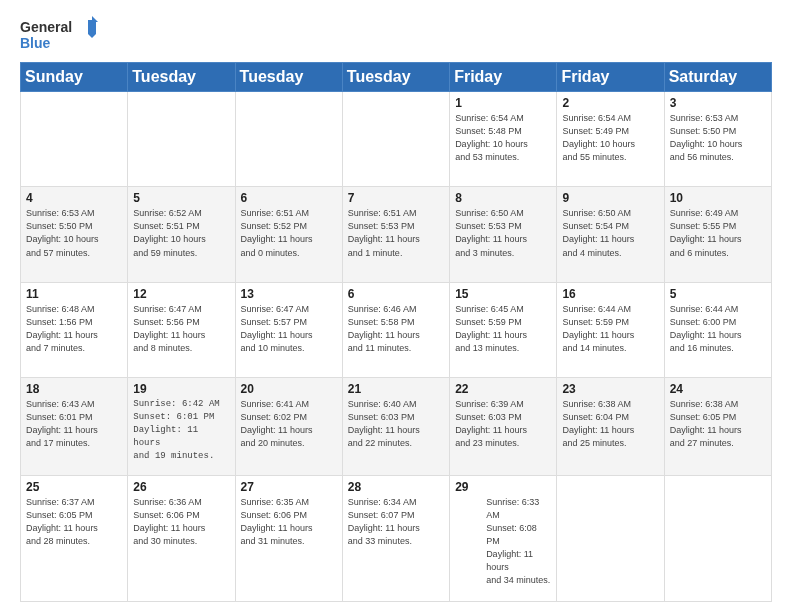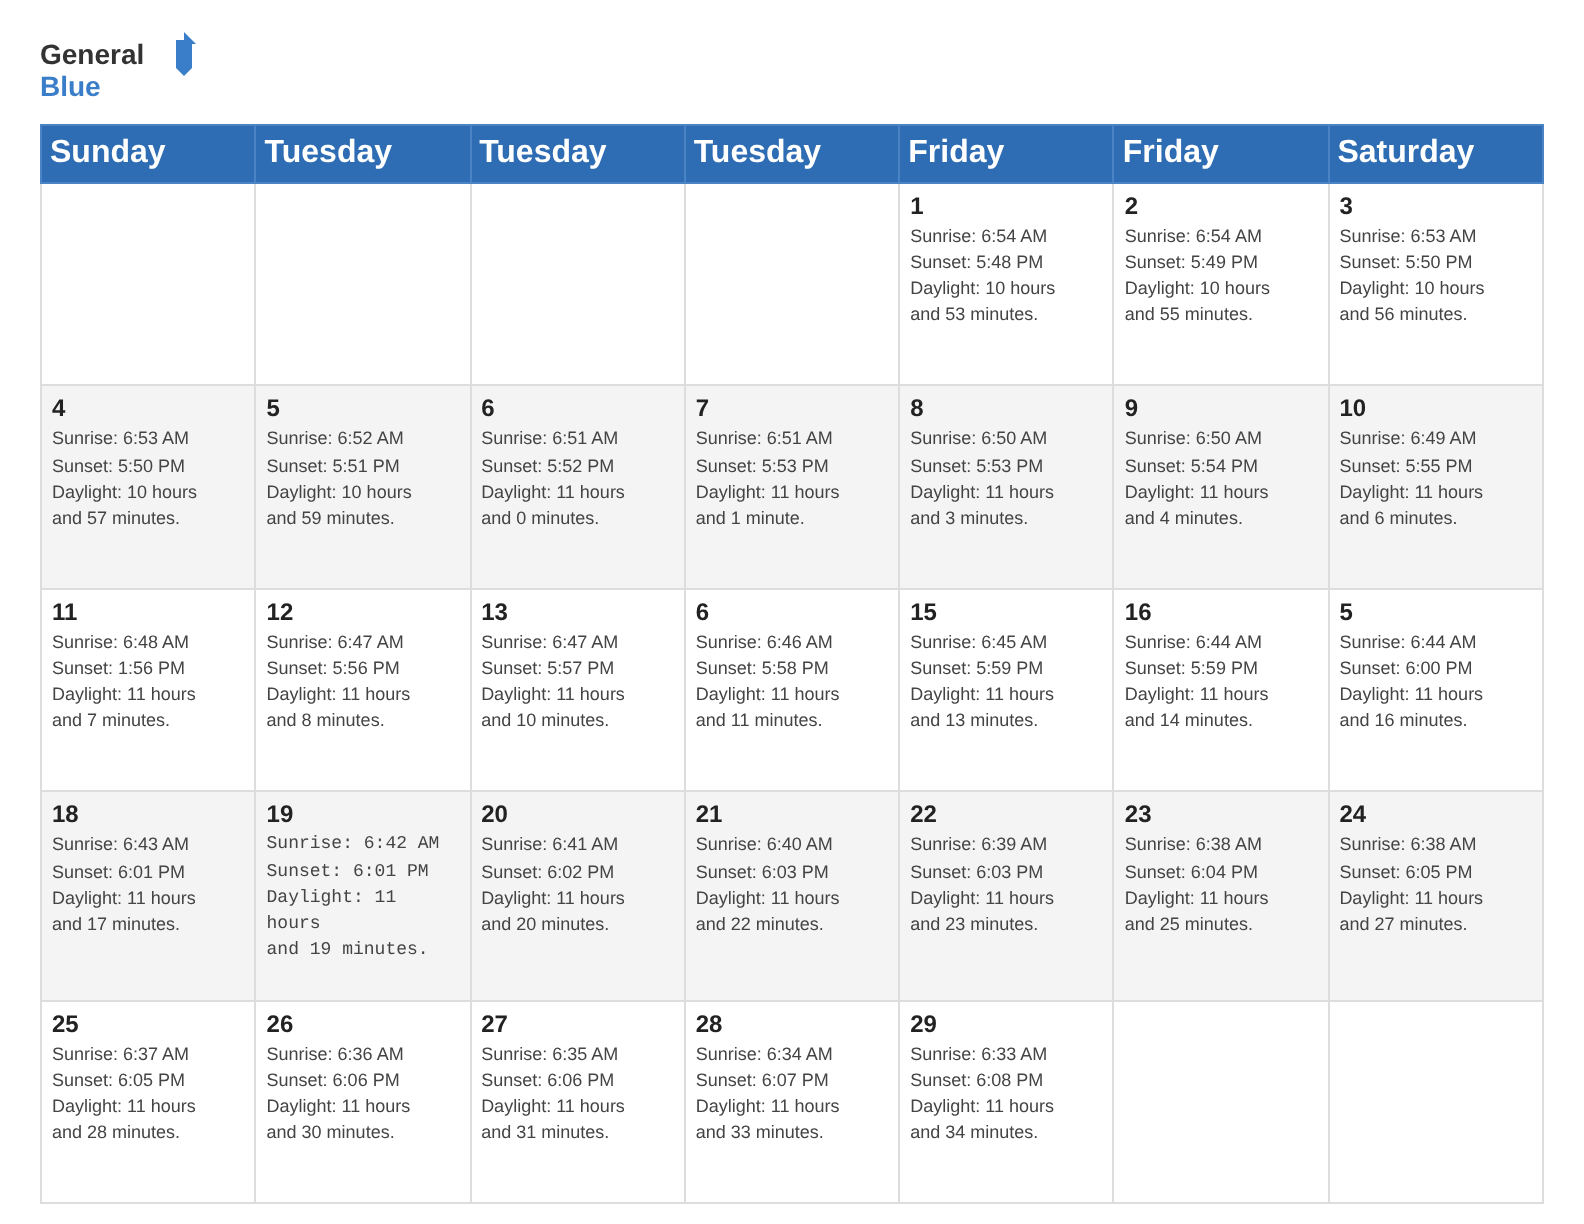--- a/index.html
+++ b/index.html
@@ -332,21 +332,21 @@
           </td>
           <td>
             <span class="day-num">28</span>
             <div class="day-info" style="white-space: pre-line;">Sunrise: 6:34 AM
 Sunset: 6:07 PM
 Daylight: 11 hours
 and 33 minutes.</div>
           </td>
           <td>
             <span class="day-num">29</span>
-            <div class="day-info" style="white-space: pre-line;">Sunrise: 6:33 AM
+            <div class="day-info" style="white-space: pre-line; margin-left: 31px;">Sunrise: 6:33 AM
 Sunset: 6:08 PM
 Daylight: 11 hours
 and 34 minutes.</div>
           </td>
           <td class="empty"></td>
           <td class="empty"></td>
         </tr>
       </tbody>
   </table>
 </div>

